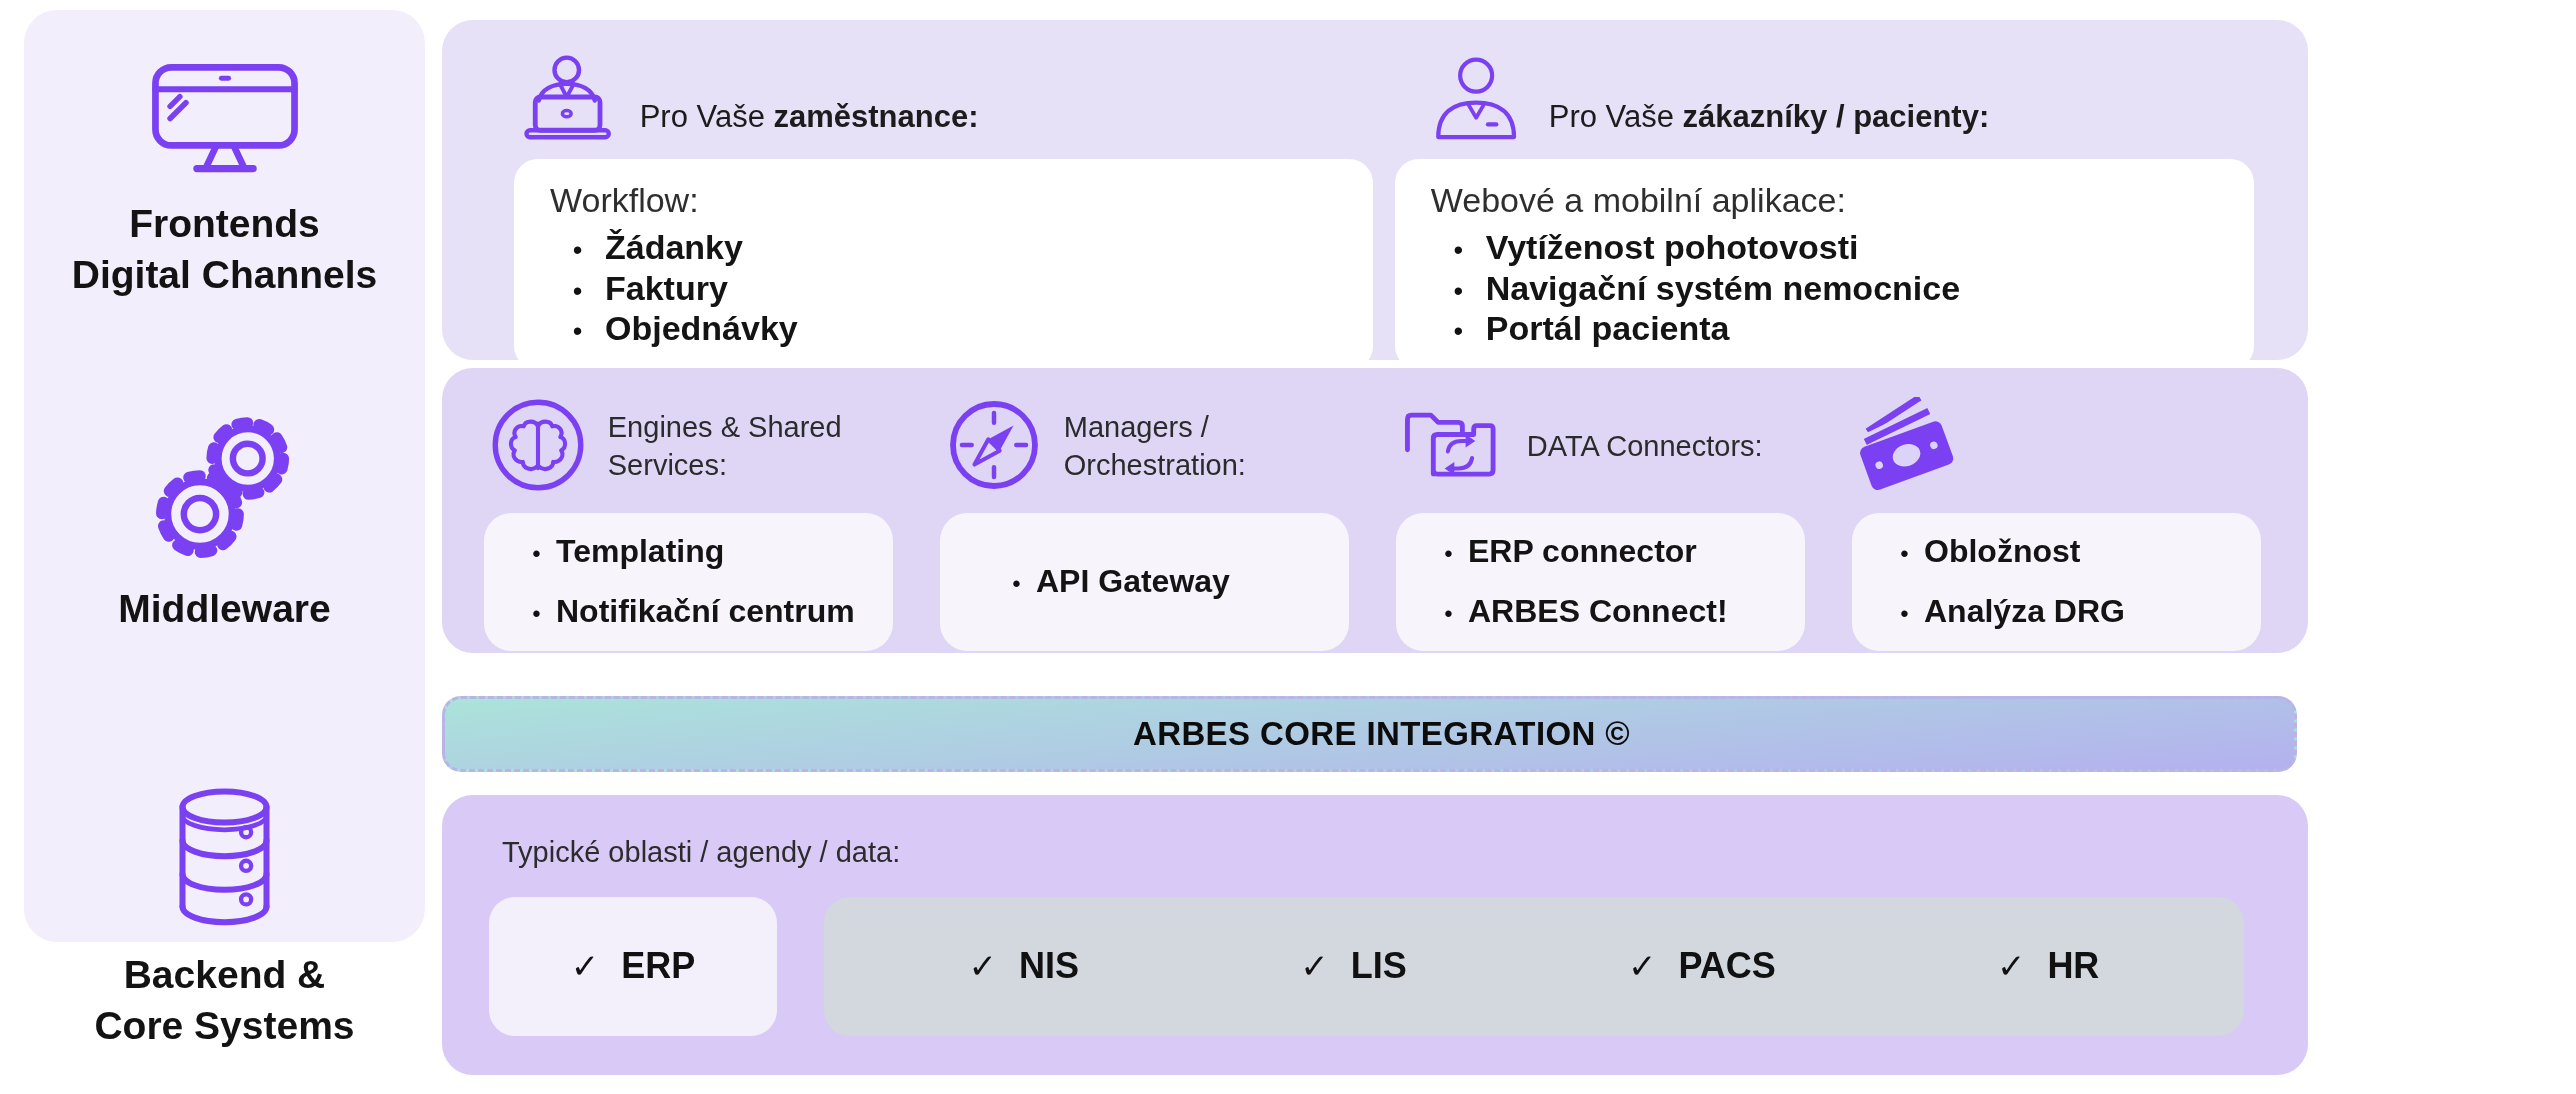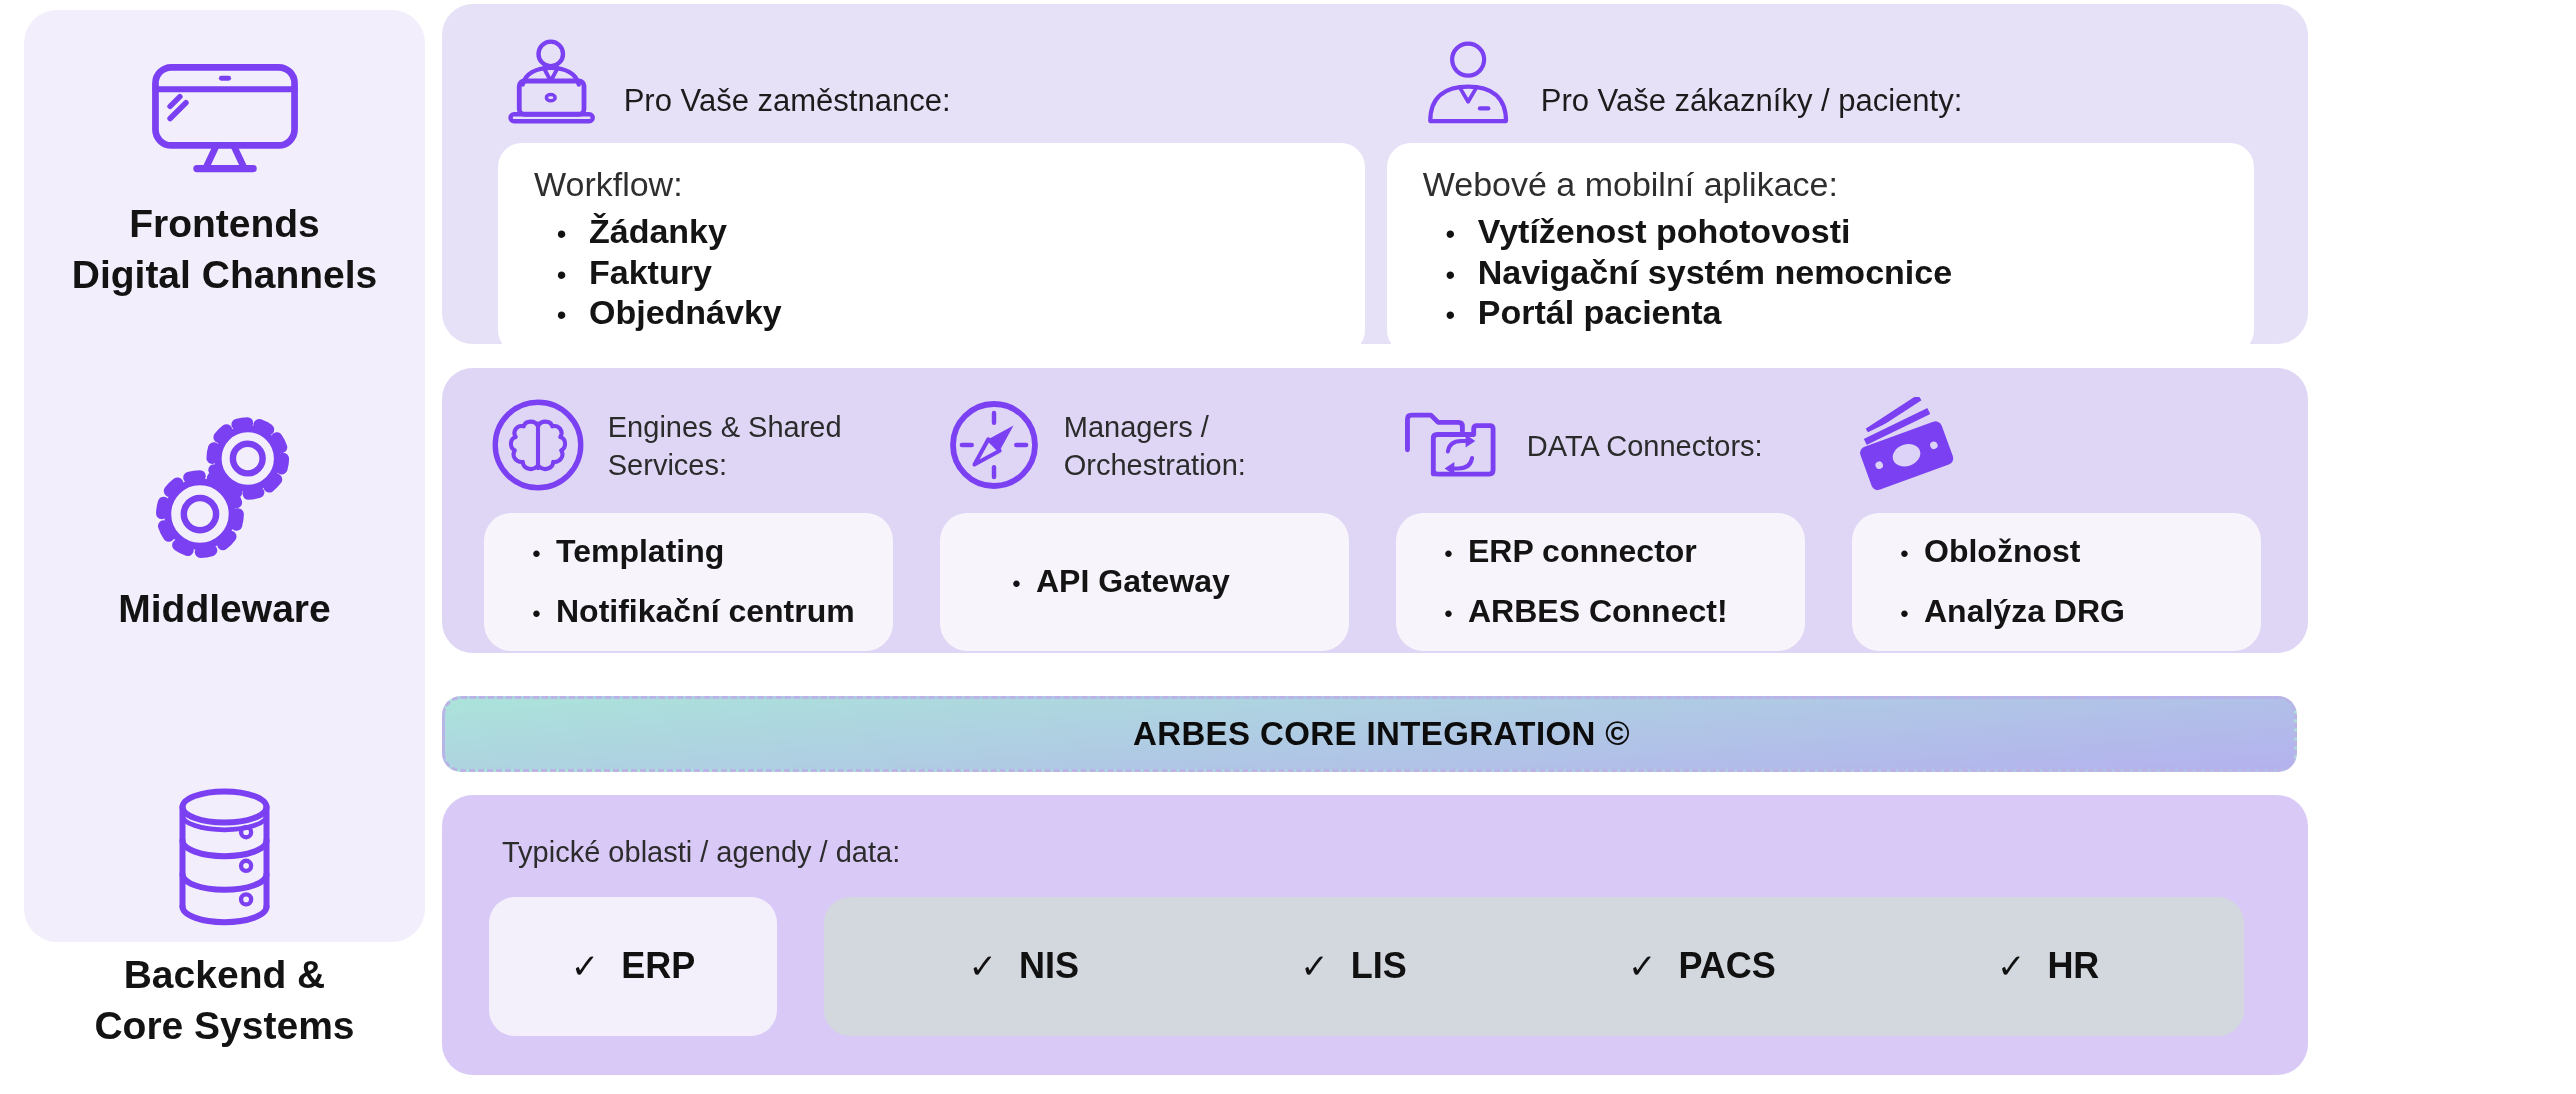--- a/index.html
+++ b/index.html
@@ -24,27 +24,27 @@
     background:var(--sidebar);border-radius:33px;}
   .side-group{position:absolute;left:0;width:100%;display:flex;flex-direction:column;
     align-items:center;text-align:center;}
   .side-group svg{display:block;}
   .side-label{font-weight:700;font-size:39px;line-height:1.32;color:#131313;margin-top:15.5px;}
 
   
   .panel{position:absolute;left:442px;width:1866px;border-radius:31px;}
 
   
-  .row-frontends{top:4px;height:340px;background:var(--panel-top);
-    display:grid;grid-template-columns:1fr 1fr;column-gap:21.5px;padding:22px 54px 36px 56px;}
+  .row-frontends{top:20px;height:340px;background:var(--panel-top);
+    display:grid;grid-template-columns:1fr 1fr;column-gap:21.5px;padding:22px 54px 36px 72px;}
   .fe-col{display:flex;flex-direction:column;}
   .fe-head{display:flex;align-items:flex-end;gap:19px;height:105px;flex:none;padding-left:1.7px;}
   .fe-head svg{flex:none;}
   .fe-head-text{font-size:31px;color:#1c1c1c;padding-bottom:12px;display:flex;gap:8.6px;white-space:nowrap;}
-  .fe-head-text b{font-weight:400;}
+  .fe-head-text b{font-weight:700;}
   .fe-card{margin-top:12px;flex:1;background:var(--card);border-radius:24px;
     padding:22px 34px 20.6px 36px;}
   .fe-card-title{font-size:34px;color:#2e2e2e;margin-bottom:6.9px;}
   .blist{list-style:none;}
   .blist li{display:flex;align-items:baseline;font-size:34px;font-weight:700;line-height:1.2;}
   .blist .bullet{flex:none;width:55px;text-align:center;font-size:27.5px;font-weight:400;color:#111;}
 
   
   .row-middleware{top:368px;height:285px;background:var(--panel-mid);
     display:grid;grid-template-columns:repeat(4,1fr);column-gap:47px;padding:26px 47px 34px 42px;}

